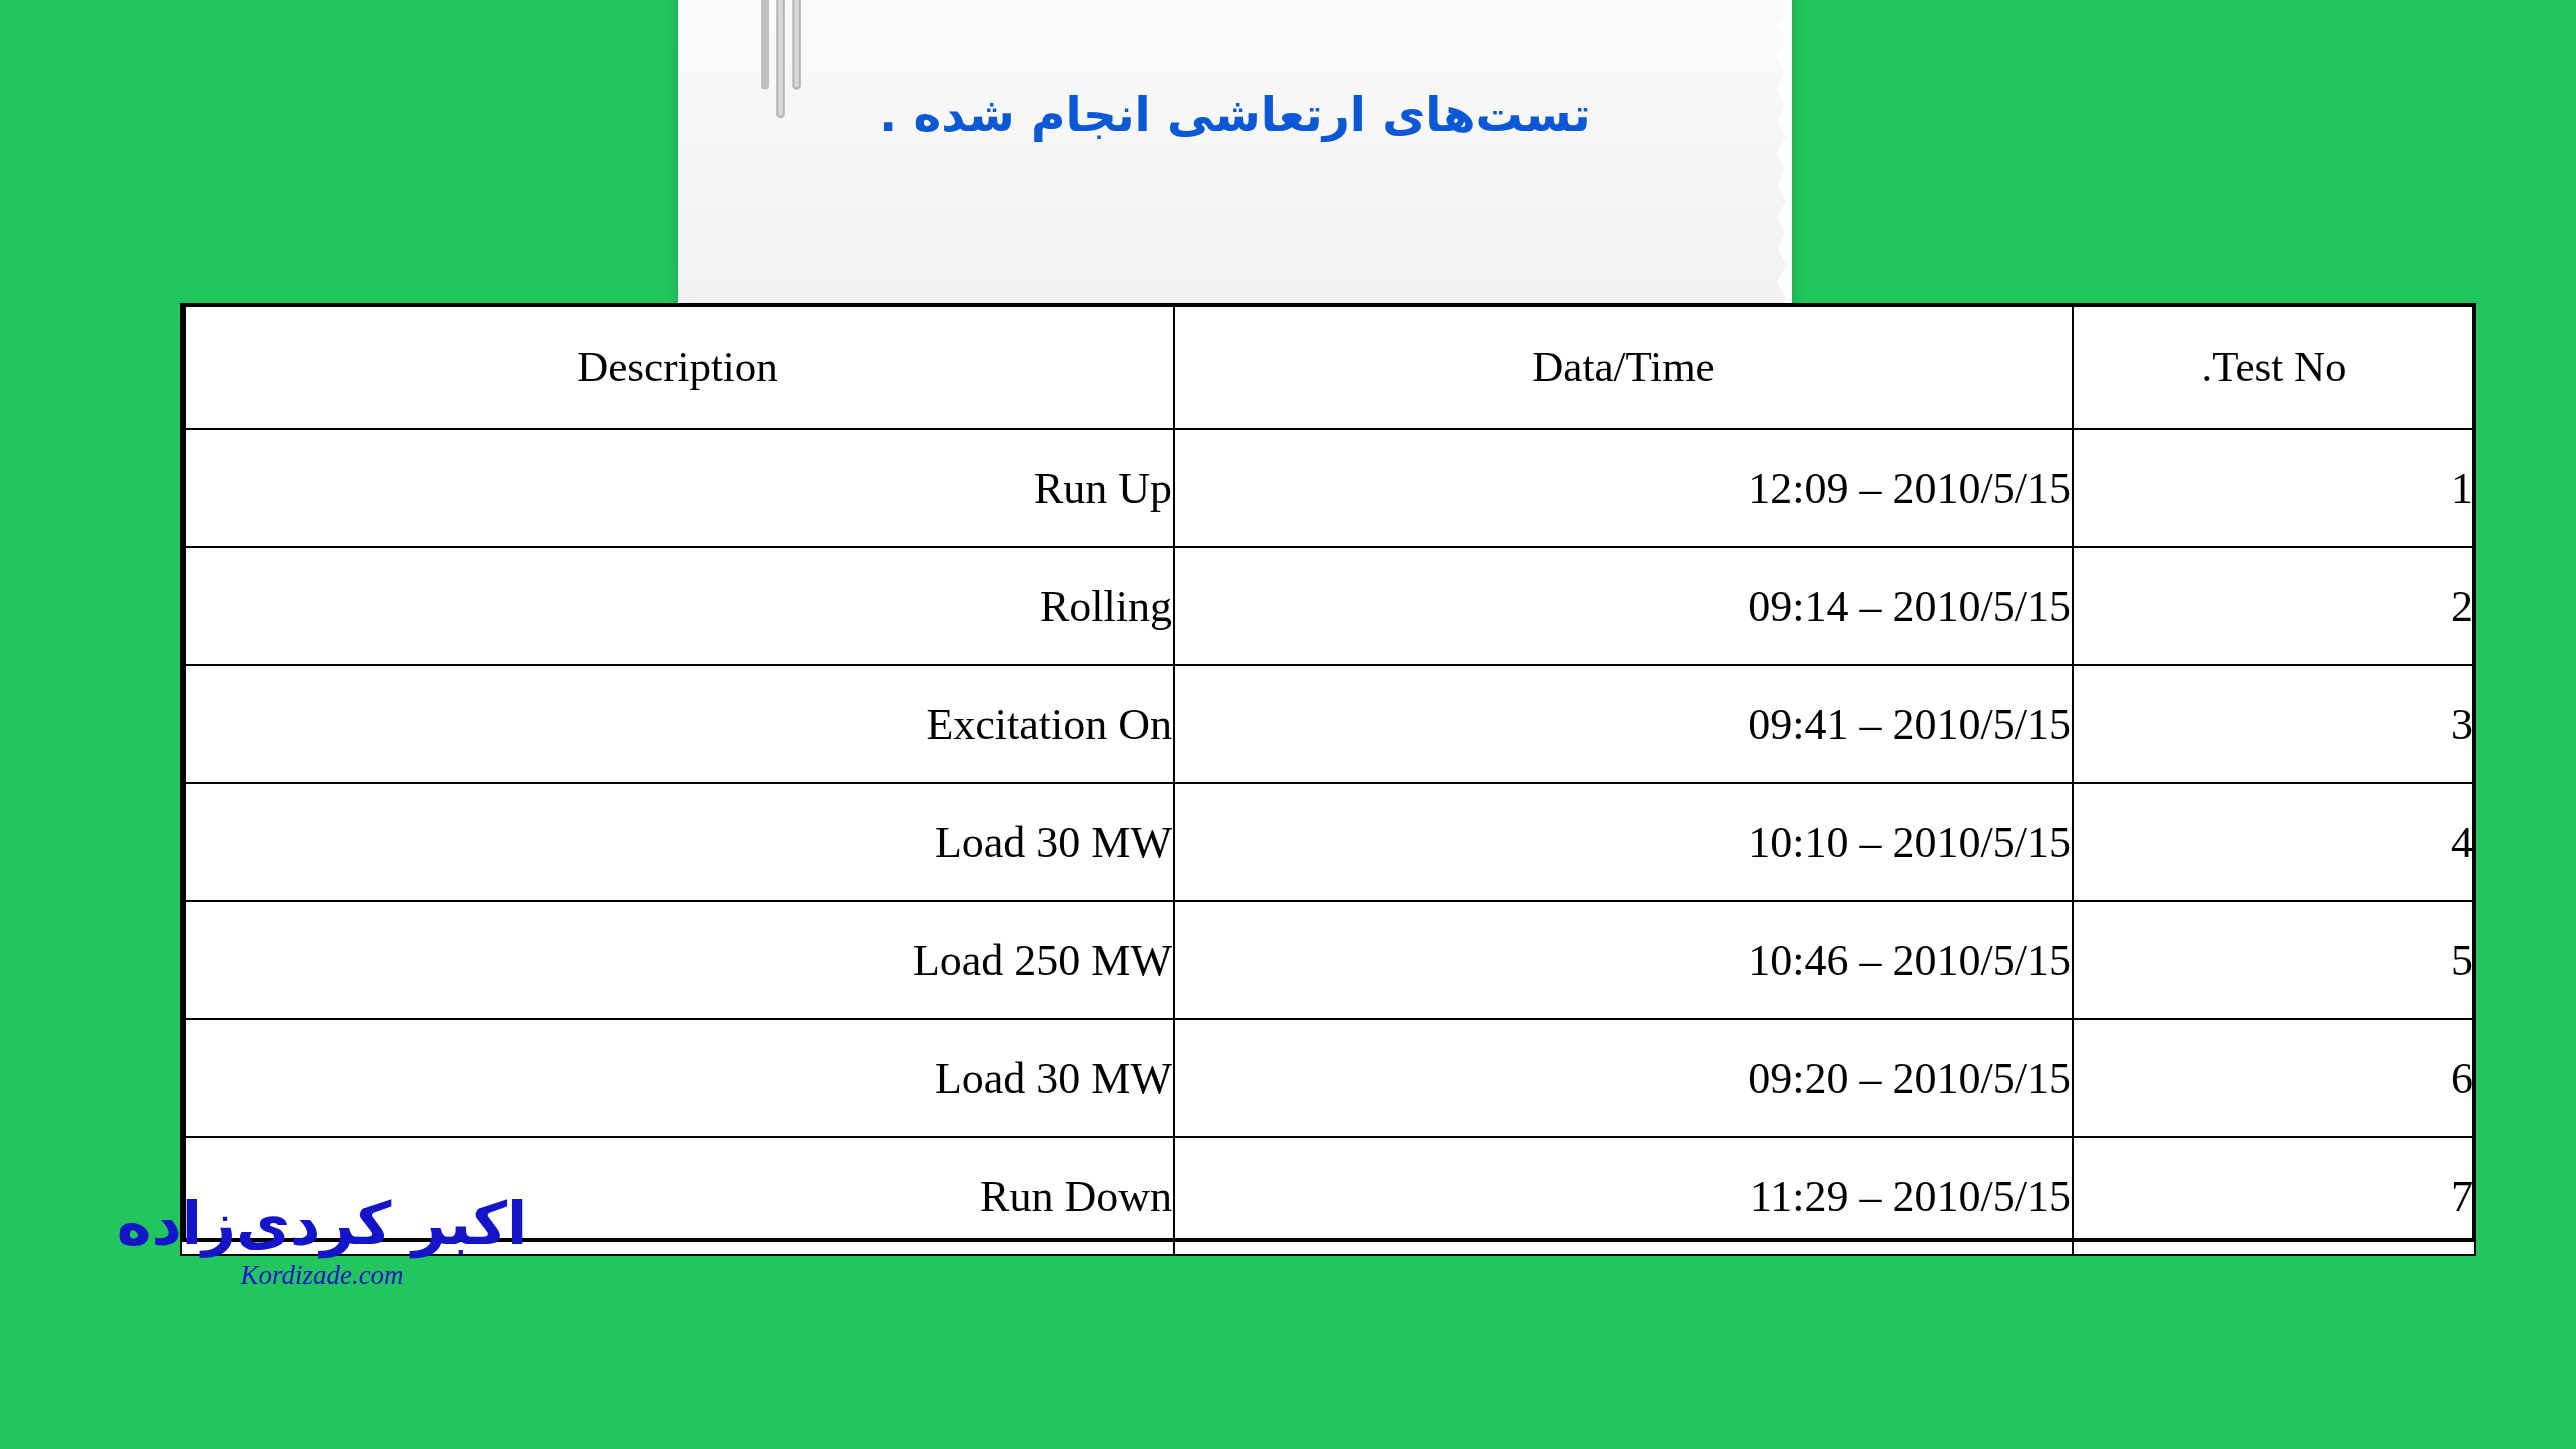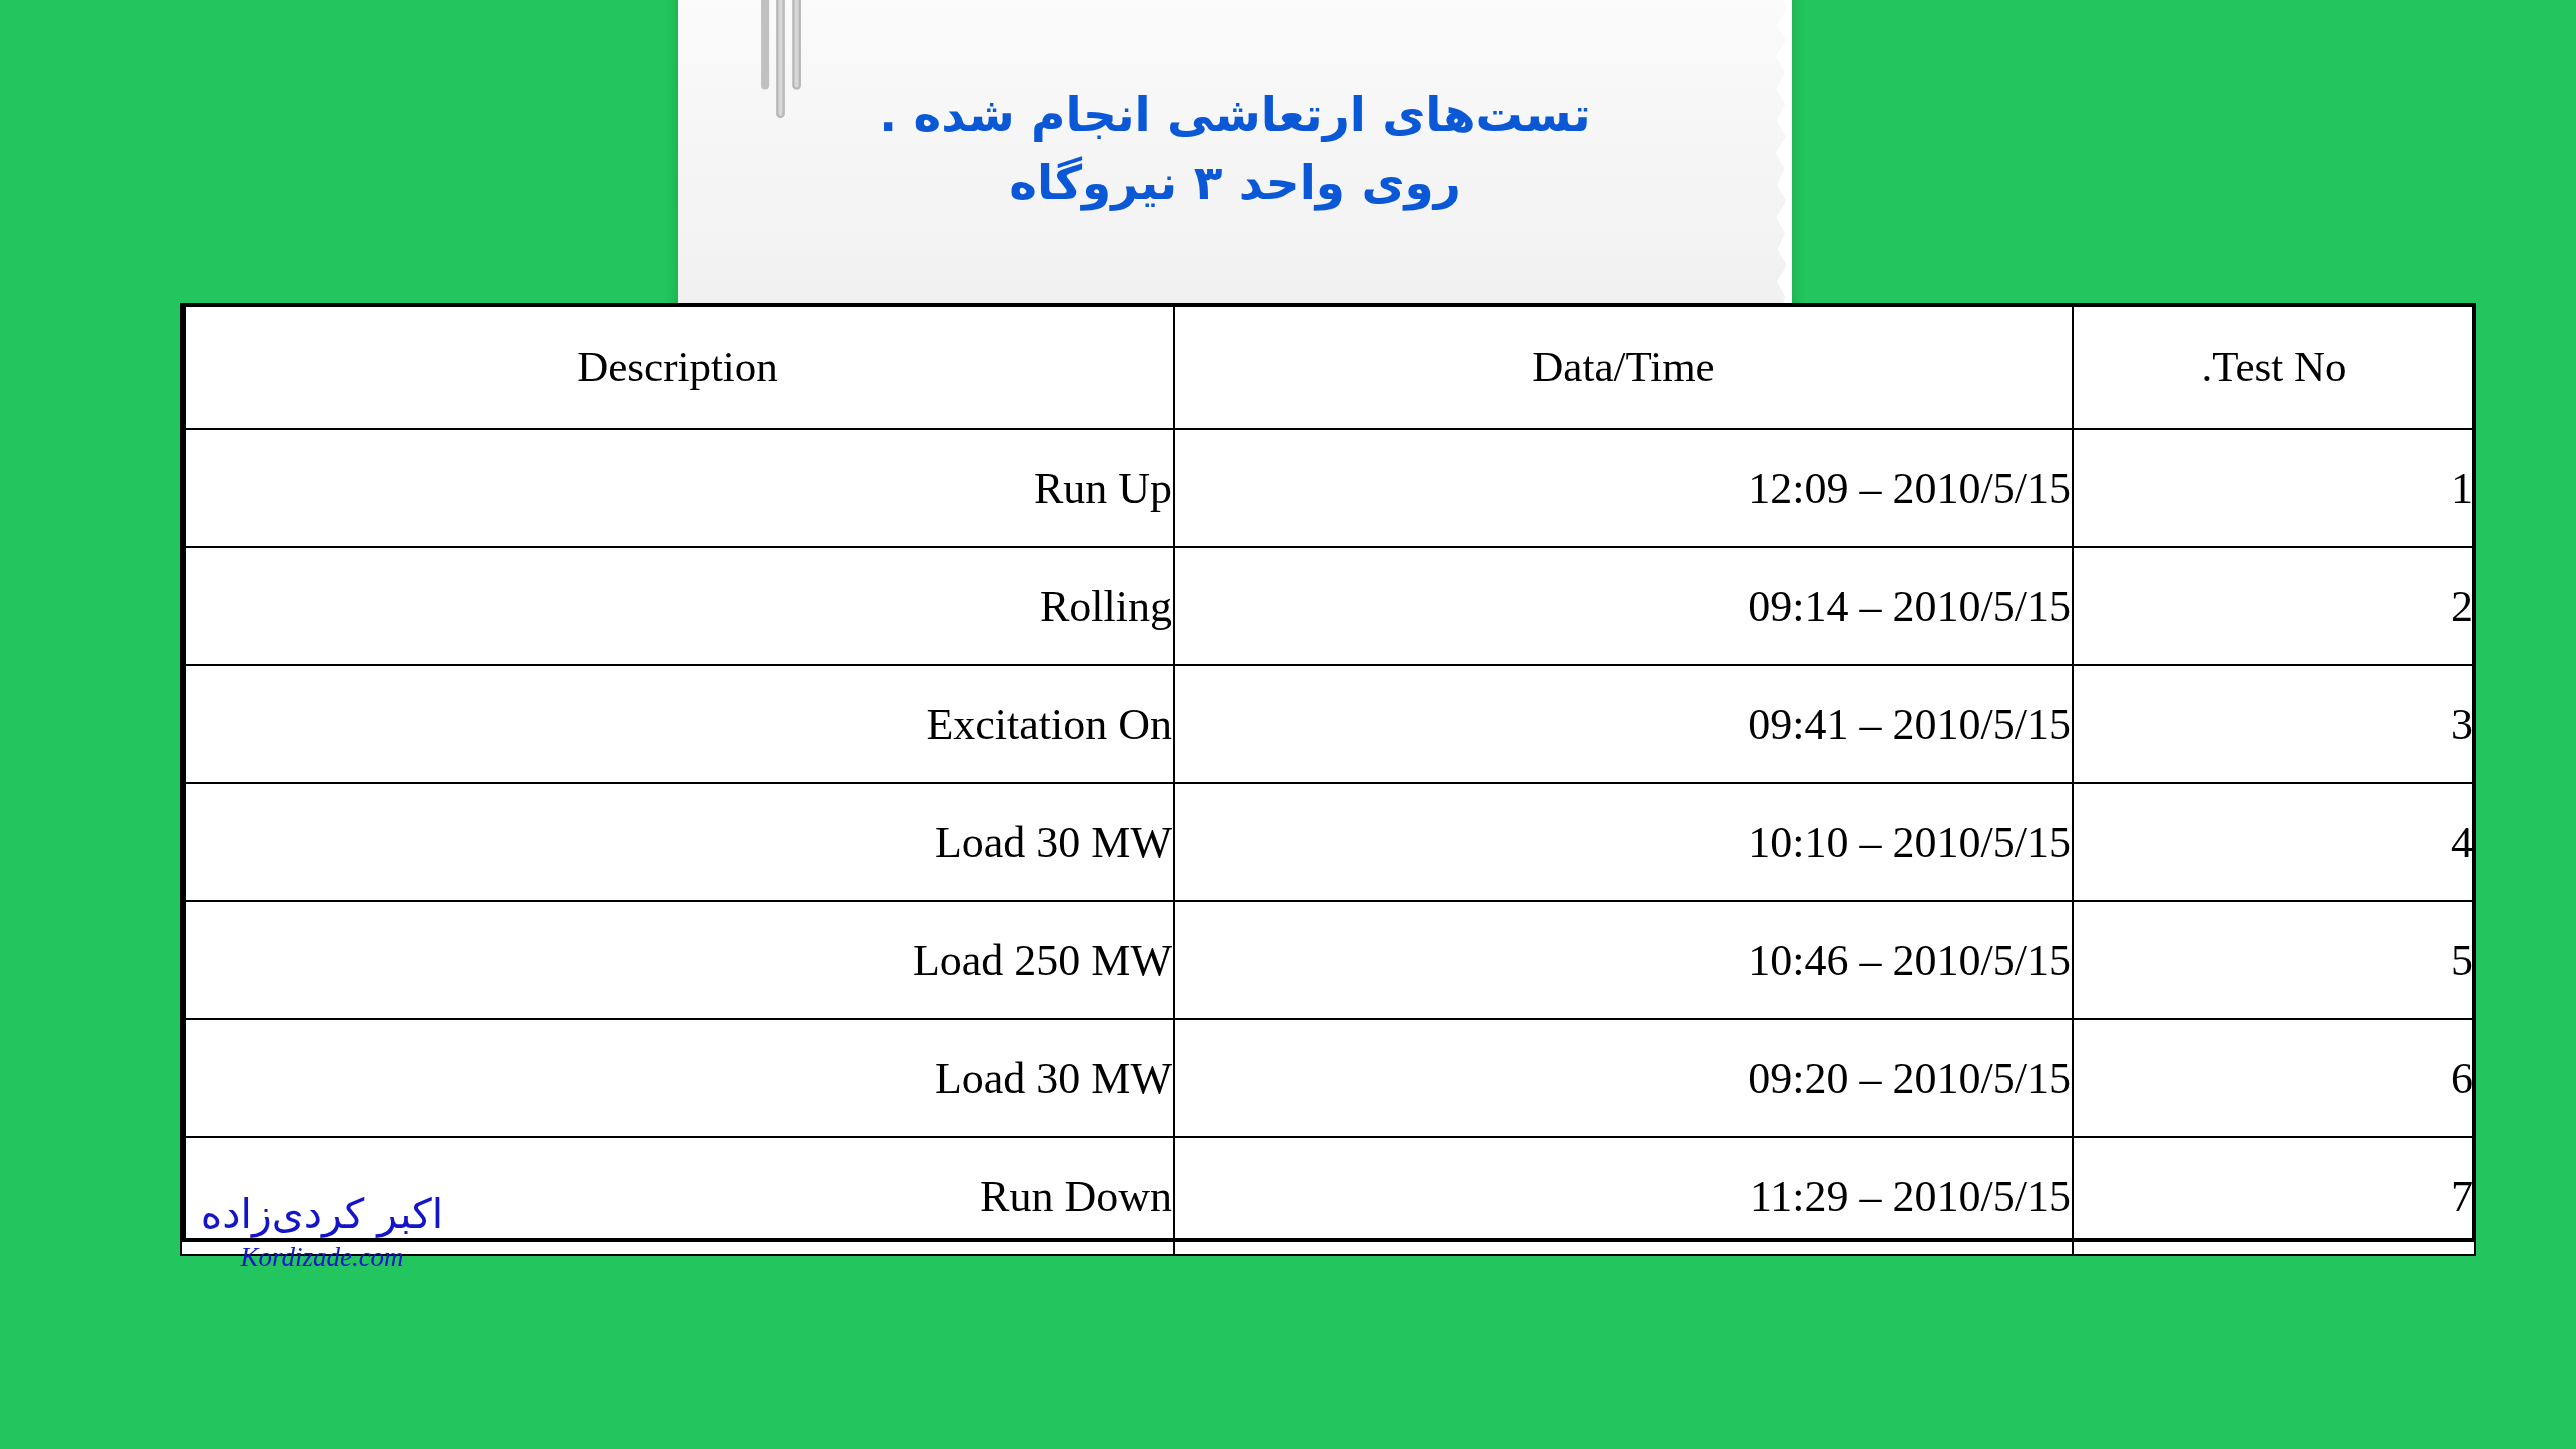--- a/index.html
+++ b/index.html
@@ -135,22 +135,22 @@
     position: absolute;
     left: 67px;
     top: 1194px;
     width: 510px;
     text-align: center;
     color: #1414c8;
     font-family: "DejaVu Sans", sans-serif;
     direction: rtl;
   }
   .wm-left .wm-name {
-    font-size: 41px;
-    font-weight: normal;
+    font-size: 59px;
+    font-weight: bold;
     line-height: 1.0;
     letter-spacing: 1.3px;
   }
   .wm-left .wm-url {
     margin-top: 6.7px;
     font-family: "Liberation Serif", serif;
     font-style: italic;
     font-size: 27px;
     direction: ltr;
   }
@@ -170,21 +170,20 @@
   }
 </style>
 </head>
 <body>
 
 <div class="slide">
 
   <div class="note">
     <div class="note-title">
       <div>تست‌های ارتعاشی انجام شده .</div>
-      <div>روی واحد ۳ نیروگاه</div>
     </div>
     <div class="note-torn-bottom"></div>
     <div class="note-torn-right"></div>
     <div class="clip">
       <svg width="47" height="201" viewBox="0 0 70 300" xmlns="http://www.w3.org/2000/svg">
         <path d="M35 292 L35 60 A24 24 0 0 1 59 36 A24 24 0 0 1 59 84 L59 250" fill="none" stroke="#b8b8b8" stroke-width="13" stroke-linecap="round"></path>
         <path d="M35 292 L35 60 A24 24 0 0 1 59 36 A24 24 0 0 1 59 84 L59 250" fill="none" stroke="#d8d8d8" stroke-width="6" stroke-linecap="round"></path>
         <path d="M12 250 L12 70 A30 30 0 0 1 42 40" fill="none" stroke="#c0c0c0" stroke-width="12" stroke-linecap="round"></path>
       </svg>
     </div>

